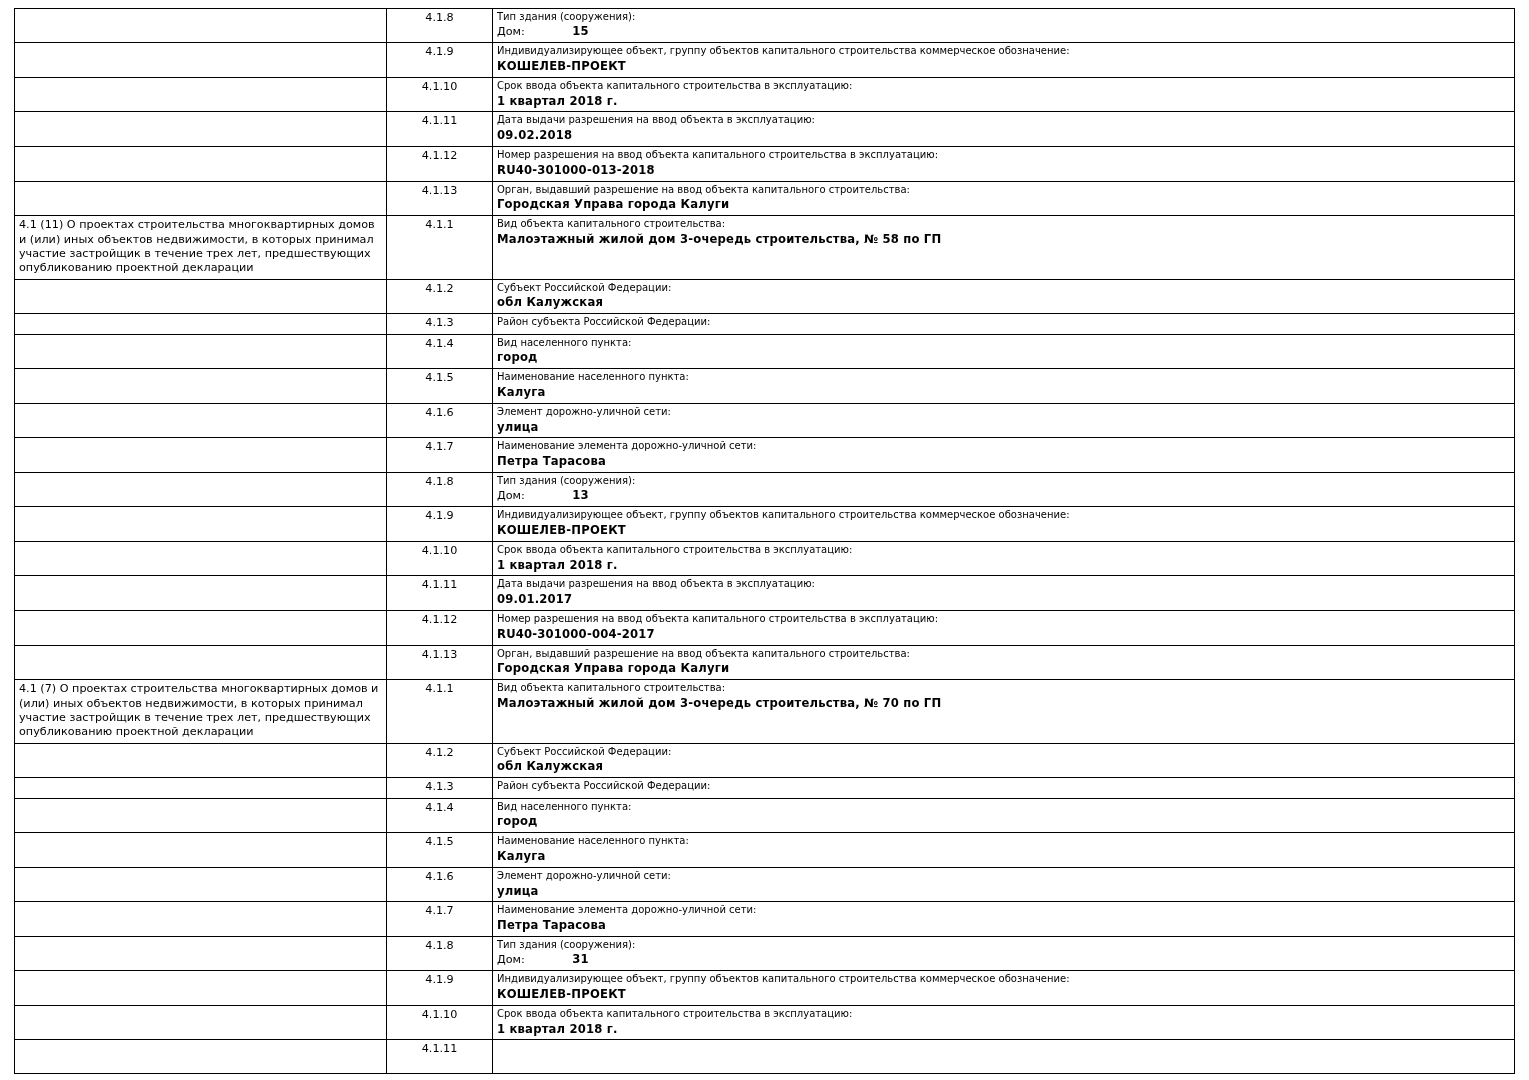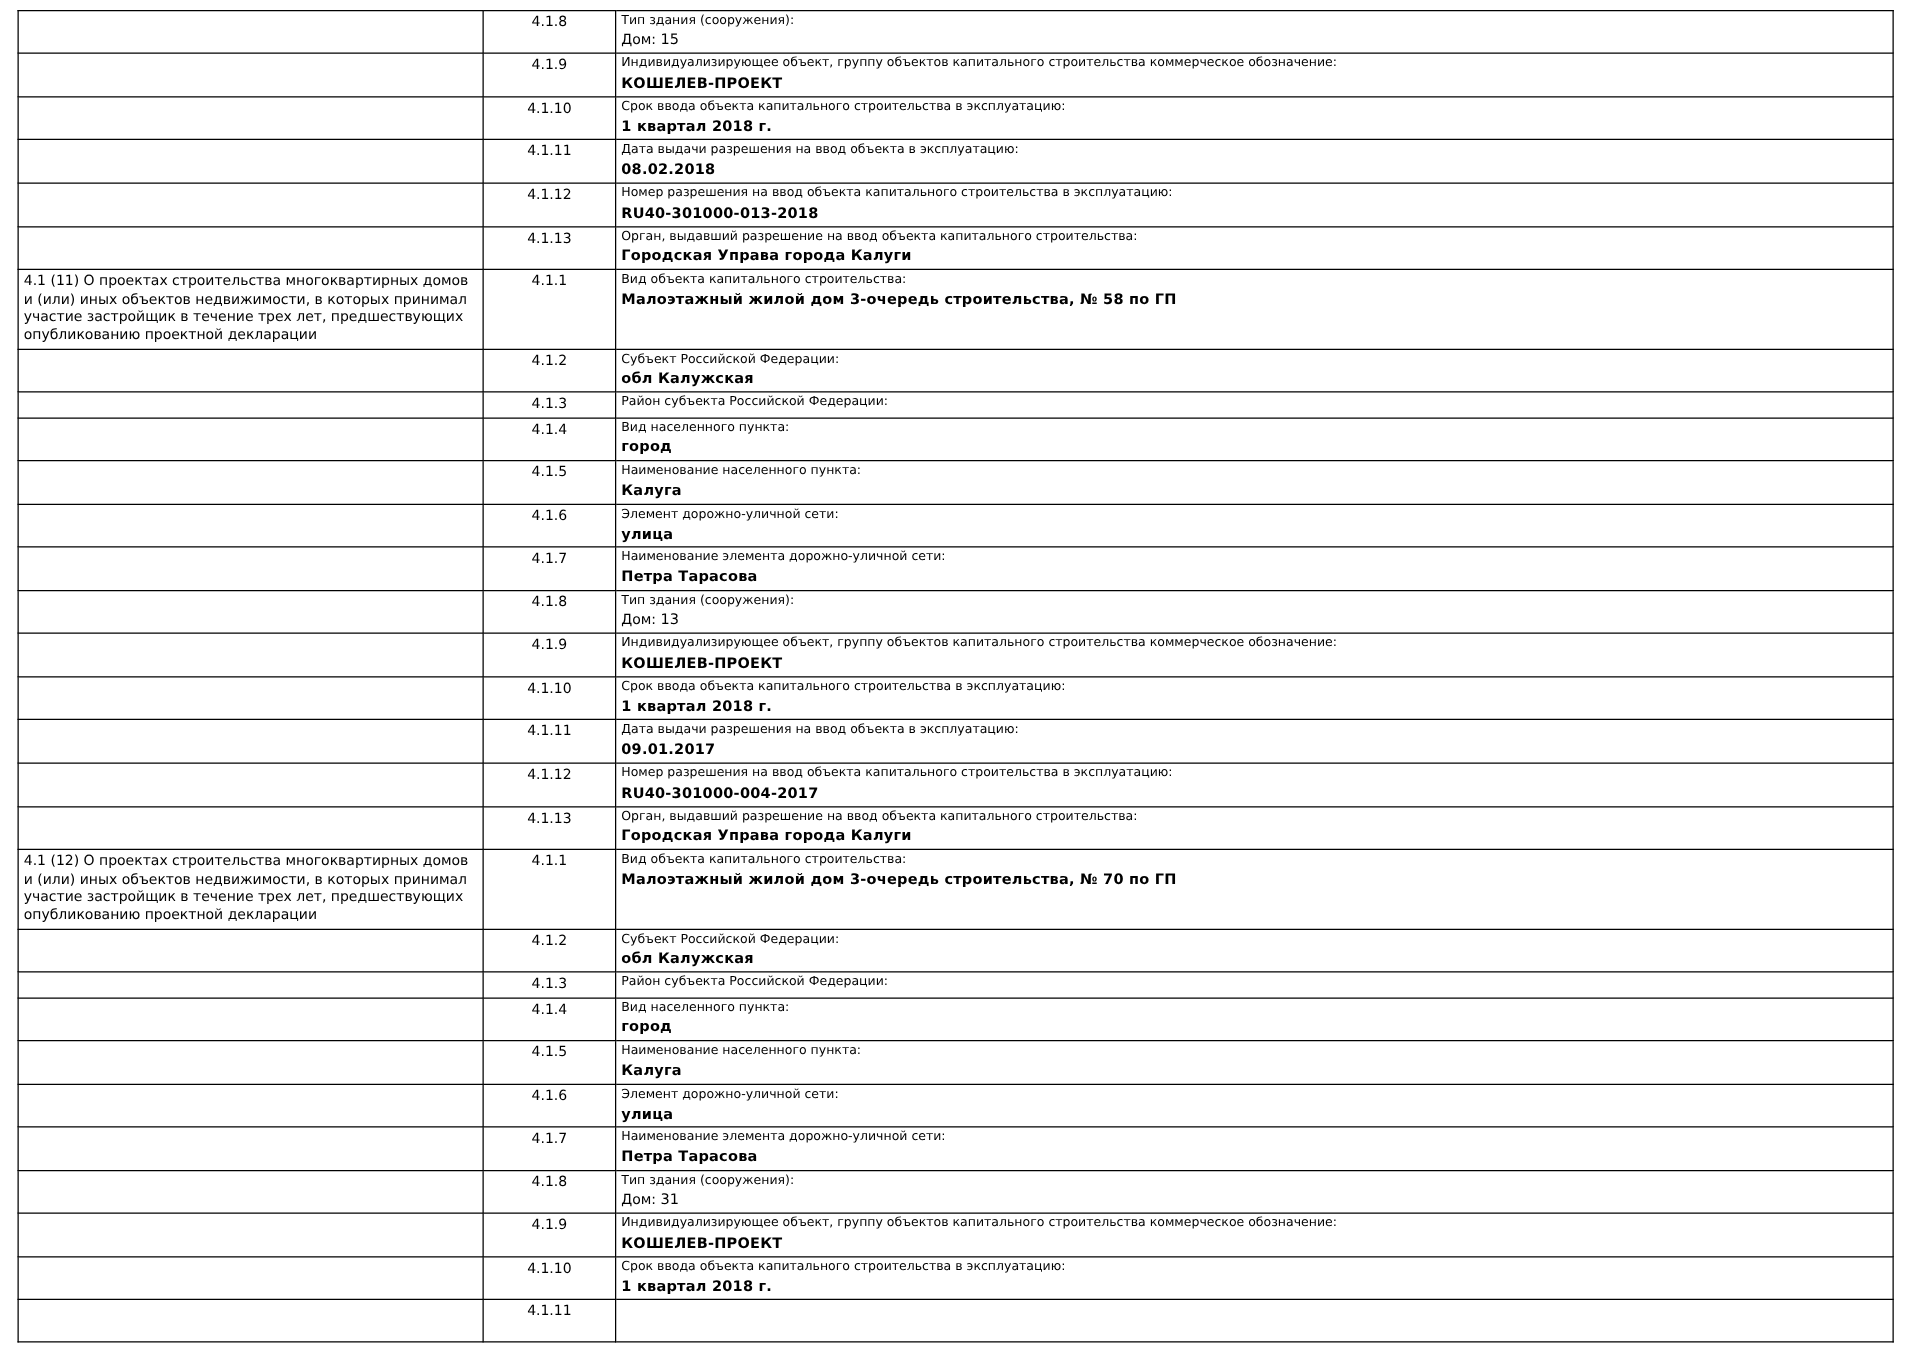--- a/index.html
+++ b/index.html
@@ -62,22 +62,23 @@
     font-size: 11.6px;
     letter-spacing: 0.2px;
     margin-top: 1px;
     white-space: nowrap;
     overflow: hidden;
   }
   tr.one-line td { height: 13px; }
   tr.two-line td { height: 28px; }
   tr.block td.section { height: 56px; }
   .inline-val {
-    font-weight: normal;
+    font-weight: bold;
     font-size: 11.6px;
+    margin-left: 44px;
   }
   .lbl-inline {
     font-size: 11.2px;
   }
 </style>
 </head>
 <body>
 
 <div class="page">
   <table class="decl">
@@ -109,21 +110,21 @@
           <td class="body">
             <div class="lbl">Срок ввода объекта капитального строительства в эксплуатацию:</div>
             <div class="val">1 квартал 2018 г.</div>
           </td>
         </tr>
         <tr class="two-line">
           <td class="section"></td>
           <td class="code">4.1.11</td>
           <td class="body">
             <div class="lbl">Дата выдачи разрешения на ввод объекта в эксплуатацию:</div>
-            <div class="val">08.02.2018</div>
+            <div class="val">09.02.2018</div>
           </td>
         </tr>
         <tr class="two-line">
           <td class="section"></td>
           <td class="code">4.1.12</td>
           <td class="body">
             <div class="lbl">Номер разрешения на ввод объекта капитального строительства в эксплуатацию:</div>
             <div class="val">RU40-301000-013-2018</div>
           </td>
         </tr>
@@ -232,21 +233,21 @@
         </tr>
         <tr class="two-line">
           <td class="section"></td>
           <td class="code">4.1.13</td>
           <td class="body">
             <div class="lbl">Орган, выдавший разрешение на ввод объекта капитального строительства:</div>
             <div class="val">Городская Управа города Калуги</div>
           </td>
         </tr>
         <tr class="block">
-          <td class="section">4.1 (12) О проектах строительства многоквартирных домов и (или) иных объектов недвижимости, в которых принимал участие застройщик в течение трех лет, предшествующих опубликованию проектной декларации</td>
+          <td class="section">4.1 (7) О проектах строительства многоквартирных домов и (или) иных объектов недвижимости, в которых принимал участие застройщик в течение трех лет, предшествующих опубликованию проектной декларации</td>
           <td class="code">4.1.1</td>
           <td class="body">
             <div class="lbl">Вид объекта капитального строительства:</div>
             <div class="val">Малоэтажный жилой дом 3-очередь строительства, № 70 по ГП</div>
           </td>
         </tr>
         <tr class="two-line">
           <td class="section"></td>
           <td class="code">4.1.2</td>
           <td class="body">

